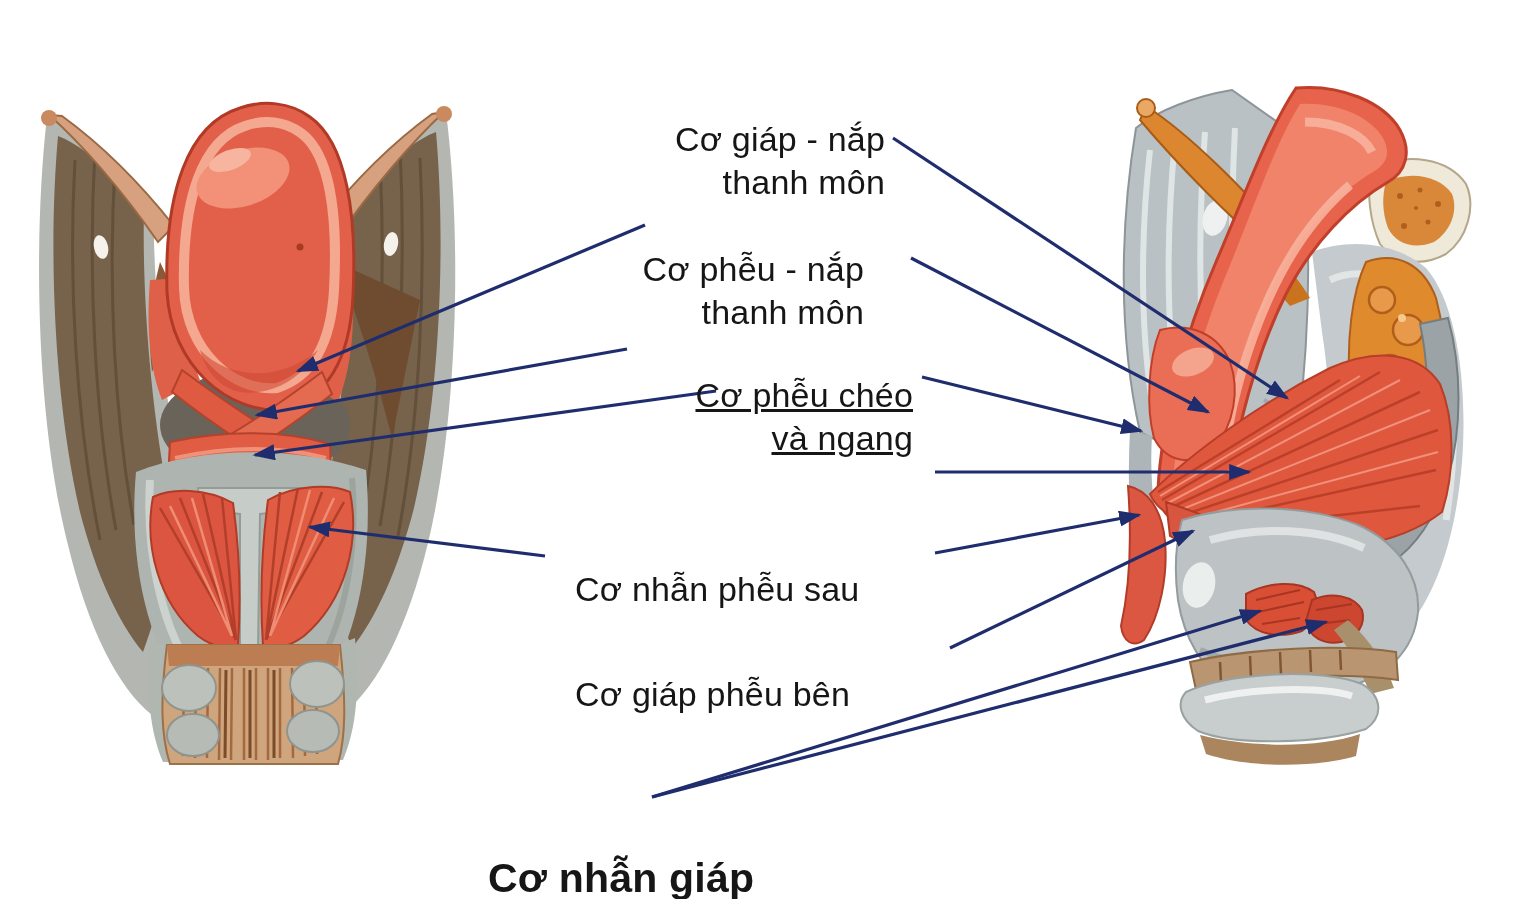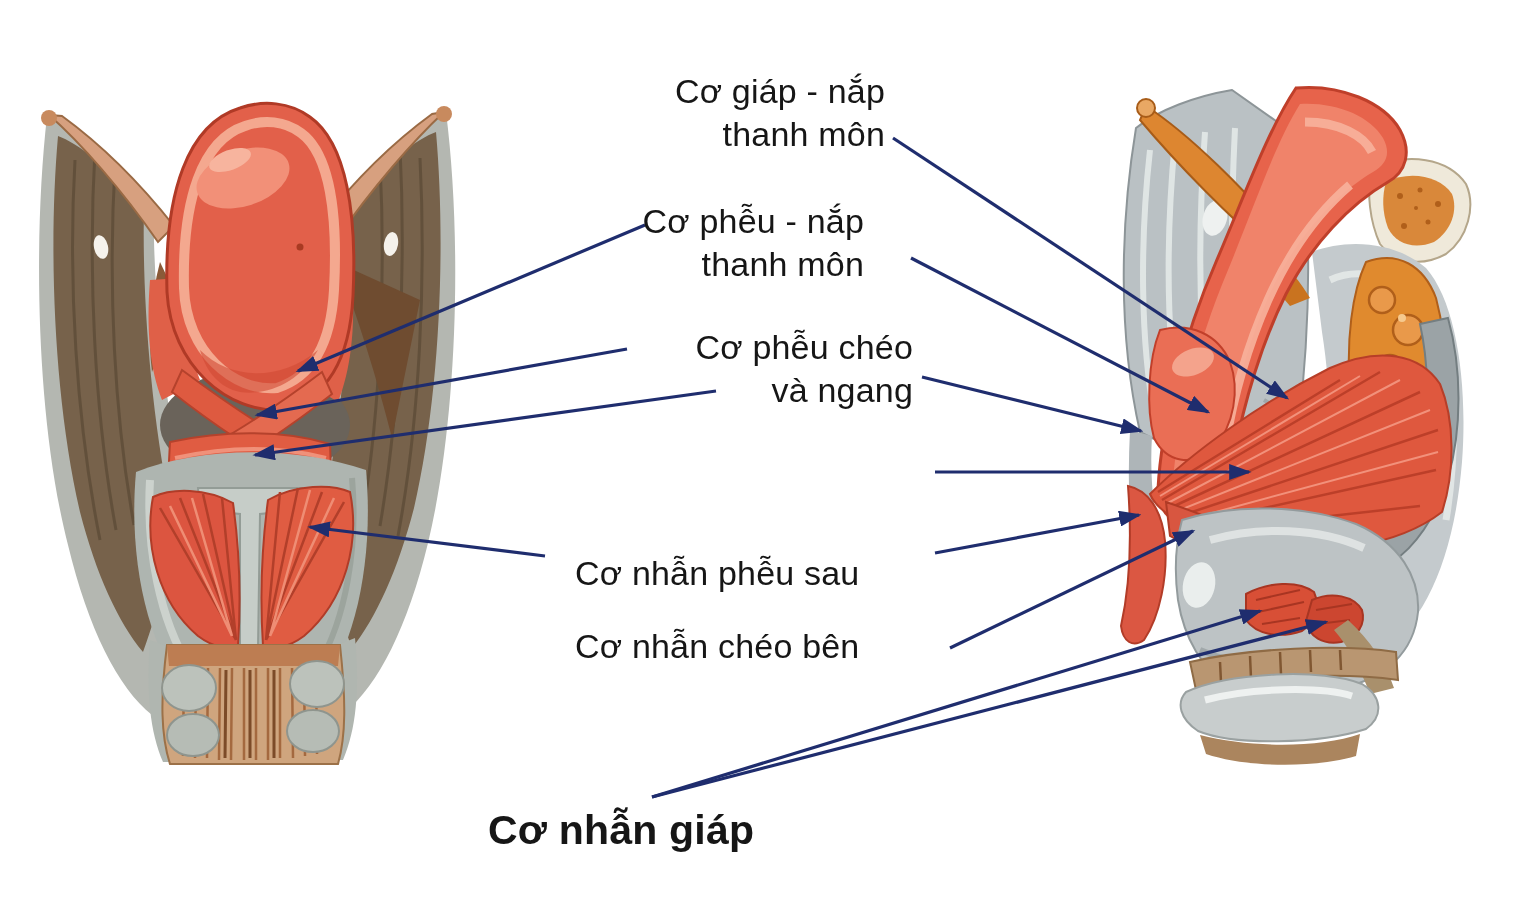--- a/index.html
+++ b/index.html
@@ -1,20 +1,20 @@
 <!DOCTYPE html>
 <html><head>
 <meta charset="utf-8">
 <style>
   html,body{margin:0;padding:0;background:#ffffff;}
   #stage{position:relative;width:1536px;height:899px;background:#ffffff;overflow:hidden;
          font-family:"Liberation Sans","DejaVu Sans",sans-serif;}
   #art{position:absolute;left:0;top:0;width:1536px;height:899px;}
   .lbl{position:absolute;color:#161616;font-size:34px;line-height:43px;
-       white-space:pre-line;letter-spacing:0.2px;}
+       white-space:pre-line;letter-spacing:0.2px;margin-top:48px;}
   .lbl.r{text-align:right;}
   .lbl.big{font-size:41px;line-height:48px;font-weight:bold;}
 </style>
 </head>
 <body>
 
 <div id="stage">
 
 <svg id="art" viewBox="0 0 1536 899" xmlns="http://www.w3.org/2000/svg">
   <defs>
@@ -172,19 +172,19 @@
         <line x1="950" y1="648" x2="1193" y2="531" stroke="#1f2d6e" stroke-width="3.2" marker-end="url(#arrowhead)"></line>
         <line x1="652" y1="797" x2="1260" y2="611" stroke="#1f2d6e" stroke-width="3.2" marker-end="url(#arrowhead)"></line>
         <line x1="652" y1="797" x2="1326" y2="622" stroke="#1f2d6e" stroke-width="3.2" marker-end="url(#arrowhead)"></line>
       </g>
 </svg>
 
 <div class="lbl r" style="left:590px;top:70px;width:295px;">Cơ giáp - nắp
 thanh môn</div>
 <div class="lbl r" style="left:569px;top:200px;width:295px;">Cơ phễu - nắp
 thanh môn</div>
-<div class="lbl r" style="left:618px;top:326px;width:295px;">Cơ phễu chéo
+<div class="lbl r" style="left:618px;top:326px;width:295px;text-decoration:underline;">Cơ phễu chéo
 và ngang</div>
-<div class="lbl" style="left:575px;top:552px;">Cơ nhẫn phễu sau</div>
-<div class="lbl" style="left:575px;top:625px;">Cơ nhẫn chéo bên</div>
+<div class="lbl" style="left:575px;top:520px;">Cơ nhẫn phễu sau</div>
+<div class="lbl" style="left:575px;top:625px;">Cơ giáp phễu bên</div>
 <div class="lbl big" style="left:488px;top:806px;">Cơ nhẫn giáp</div>
 
 </div>
 
 </body></html>

